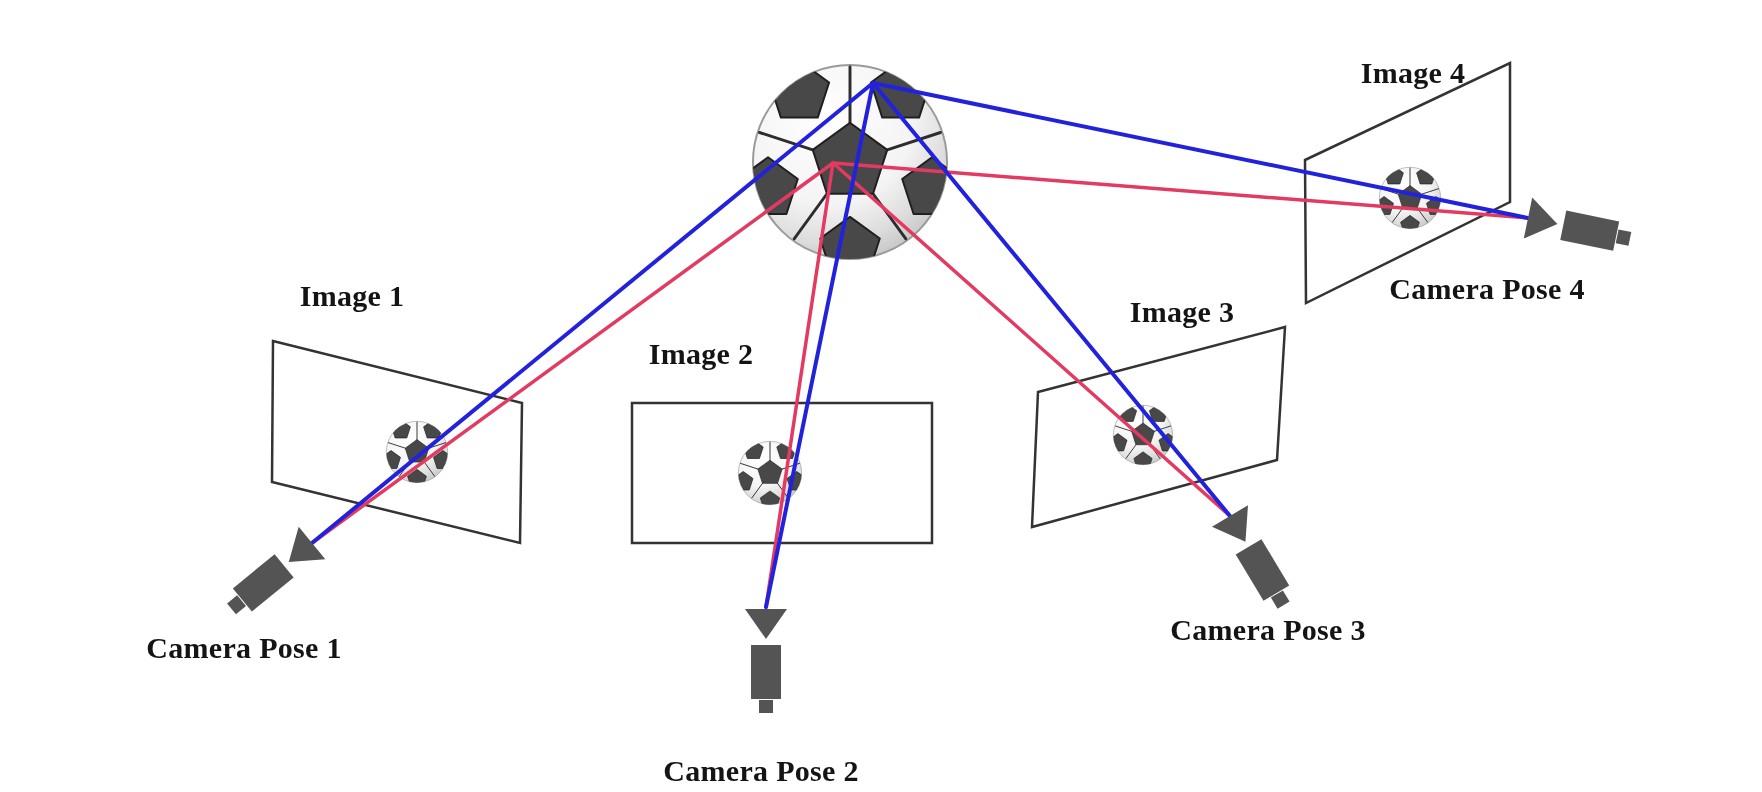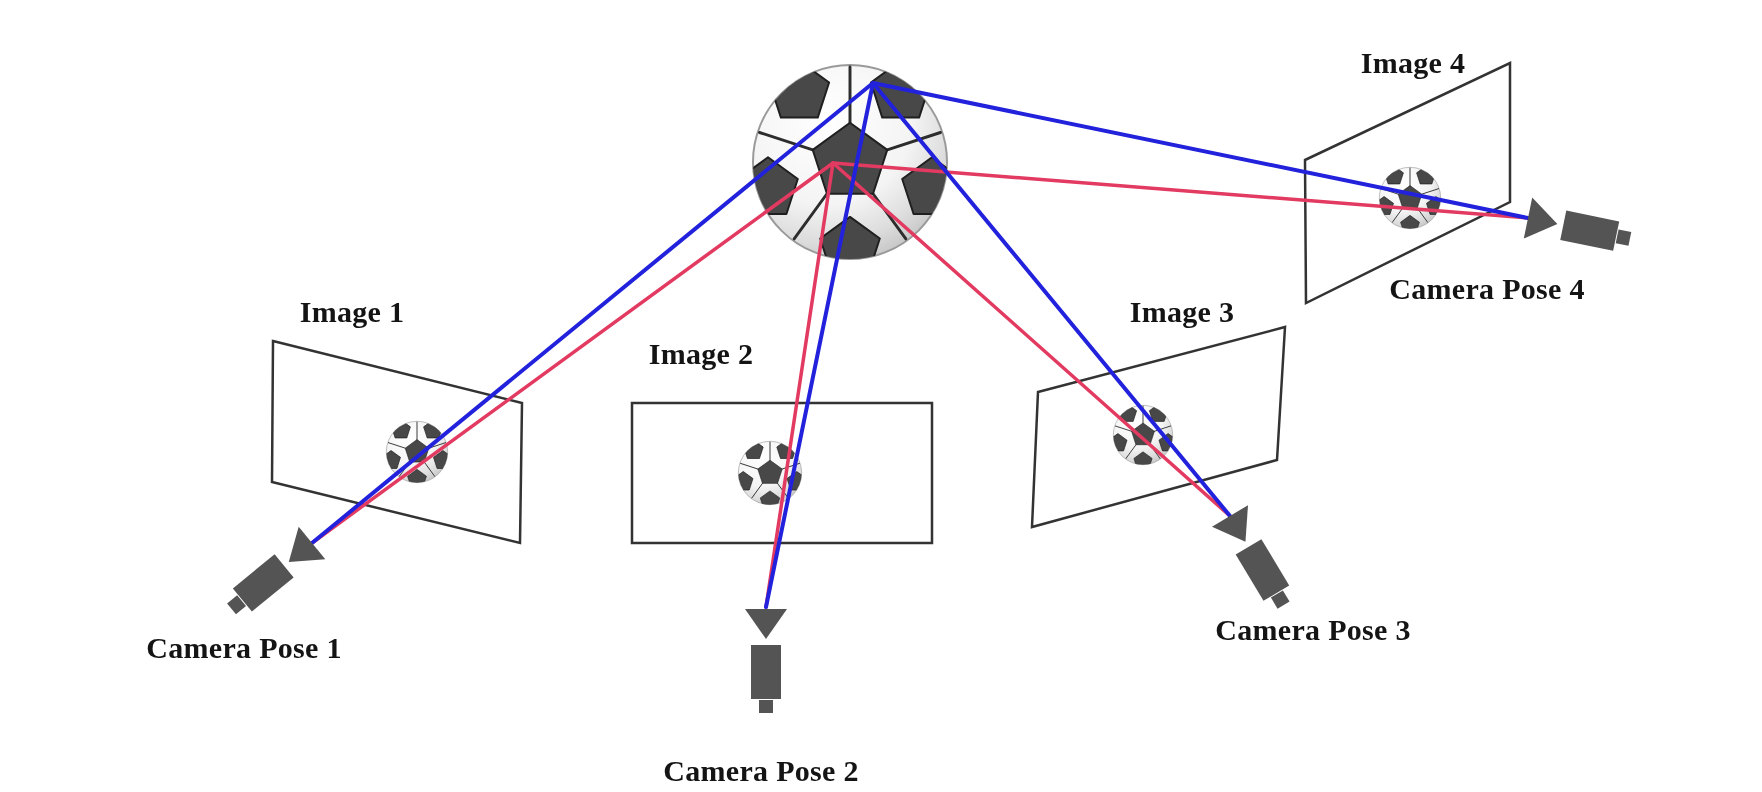--- a/index.html
+++ b/index.html
@@ -100,23 +100,23 @@
       <line x1="873" y1="83" x2="1230" y2="516"></line>
       <line x1="873" y1="83" x2="1528" y2="218"></line>
     </g>
 
     <use href="#cameraDef" transform="translate(312,543) rotate(-39.3)" fill="#545454"></use>
     <use href="#cameraDef" transform="translate(766,609) rotate(-90)" fill="#545454"></use>
     <use href="#cameraDef" transform="translate(1230,516) rotate(-121)" fill="#545454"></use>
     <use href="#cameraDef" transform="translate(1528,218) rotate(-168.4)" fill="#545454"></use>
   </svg>
 
-  <div class="diagram-label" style="left:352px;  top:312px;">Image 1</div>
+  <div class="diagram-label" style="left:352px;  top:296px;">Image 1</div>
   <div class="diagram-label" style="left:701px;  top:354px;">Image 2</div>
   <div class="diagram-label" style="left:1182px; top:312px;">Image 3</div>
-  <div class="diagram-label" style="left:1413px; top:63px;text-align:right;">Image 4</div>
+  <div class="diagram-label" style="left:1413px; top:73px;text-align:right;">Image 4</div>
 
   <div class="diagram-label" style="left:244px;  top:648px;">Camera Pose 1</div>
   <div class="diagram-label" style="left:761px;  top:748px;margin-top:23px;">Camera Pose 2</div>
-  <div class="diagram-label" style="left:1313px; top:630px;">Camera Pose 3</div>
+  <div class="diagram-label" style="left:1268px; top:630px;">Camera Pose 3</div>
   <div class="diagram-label" style="left:1487px; top:289px;">Camera Pose 4</div>
 
 </div>
 
 </body></html>

